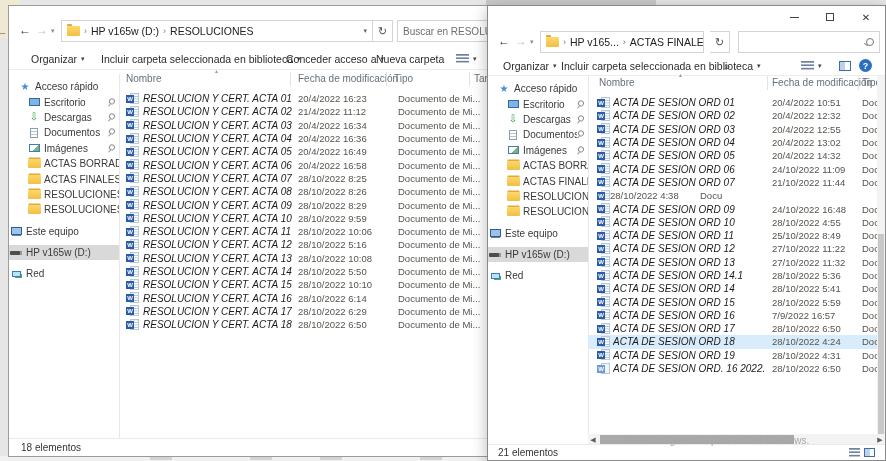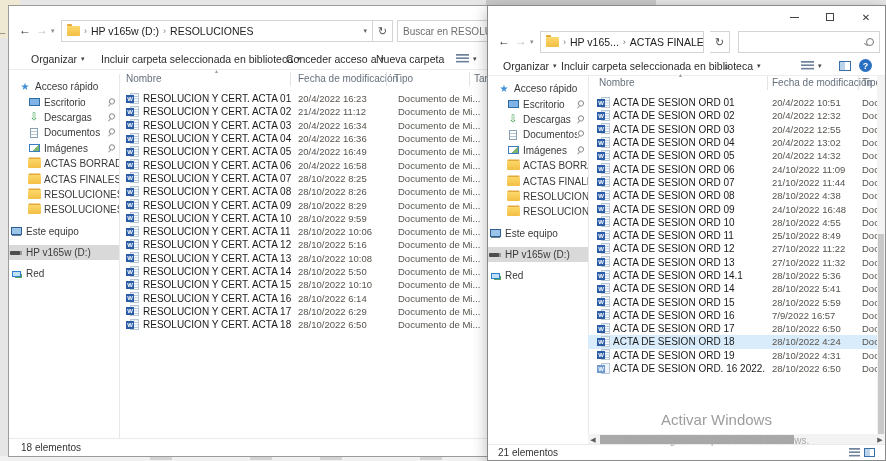--- a/index.html
+++ b/index.html
@@ -77,21 +77,21 @@
   
   .rows{overflow:hidden;}
   .frow{height:13.3px;display:flex;align-items:center;font-size:10px;color:#1b1b1b;}
   .frow.selected{background:#d8ecfb;}
   .fdoc{margin-left:7px;width:13px;height:12px;position:relative;flex:none;}
   .win-r .fdoc{margin-left:9px;}
   .fdoc .pg{position:absolute;right:0;top:0;width:9px;height:11px;background:#fff;border:1px solid #b9c7d6;box-sizing:border-box;background-image:linear-gradient(#aac4e0 1px,transparent 1px);background-size:5px 2.5px;background-position:1px 2px;}
   .fdoc .wb{position:absolute;left:0;top:2px;width:8px;height:8px;background:#2a5ca8;color:#fff;font-size:6px;font-weight:bold;line-height:8px;text-align:center;z-index:1;}
   .frow.legacy .wb{background:#6f9bd1;}
   .frow.legacy .pg{background:#eef4fb;}
-  .fname{margin-left:4px;white-space:nowrap;overflow:hidden;}
+  .fname{margin-left:4px;white-space:nowrap;overflow:hidden;font-style:italic;}
   .win-l .fname{width:155px;}
   .win-r .fname{margin-left:3px;width:159px;}
   .fdate{color:#57534d;font-size:9.5px;white-space:nowrap;flex:none;}
   .win-l .fdate{width:100px;}
   .win-r .fdate{width:90px;}
   .ftype{color:#57534d;font-size:9.5px;white-space:nowrap;overflow:hidden;flex:1;}
 
   
   .status{left:0;right:0;bottom:0;border-top:1px solid #eaeaea;display:flex;align-items:center;font-size:10px;color:#333;background:#fff;}
   .statusicons{margin-left:auto;margin-right:10px;display:flex;gap:4px;align-items:center;}
@@ -607,21 +607,20 @@
           </span>
         <span class="fname">ACTA DE SESION ORD 07</span>
         <span class="fdate">21/10/2022 11:44</span>
         <span class="ftype">Docu</span>
       </div>
         <div class="frow">
         <span class="fdoc">
             <span class="wb">W</span>
             <span class="pg"></span>
           </span>
-        <span class="fname">ACTA DE SESION ORD 08</span>
         <span class="fdate">28/10/2022 4:38</span>
         <span class="ftype">Docu</span>
       </div>
         <div class="frow">
         <span class="fdoc">
             <span class="wb">W</span>
             <span class="pg"></span>
           </span>
         <span class="fname">ACTA DE SESION ORD 09</span>
         <span class="fdate">24/10/2022 16:48</span>
@@ -730,21 +729,20 @@
         <span class="fdoc">
             <span class="wb">W</span>
             <span class="pg"></span>
           </span>
         <span class="fname">ACTA DE SESION ORD. 16 2022.</span>
         <span class="fdate">28/10/2022 6:50</span>
         <span class="ftype">Docu</span>
       </div>
       </div>
 
-    <div class="abs wm1">Activar Windows</div>
     <div class="abs wm2">Ve a Configuración para activar Windows.</div>
 
     <div class="abs vsb">
       <span class="thumb"></span>
     </div>
     <div class="abs hsb">
       <span class="harrow">◀</span>
       <span class="thumb"></span>
       <span class="harrow right">▶</span>
     </div>

